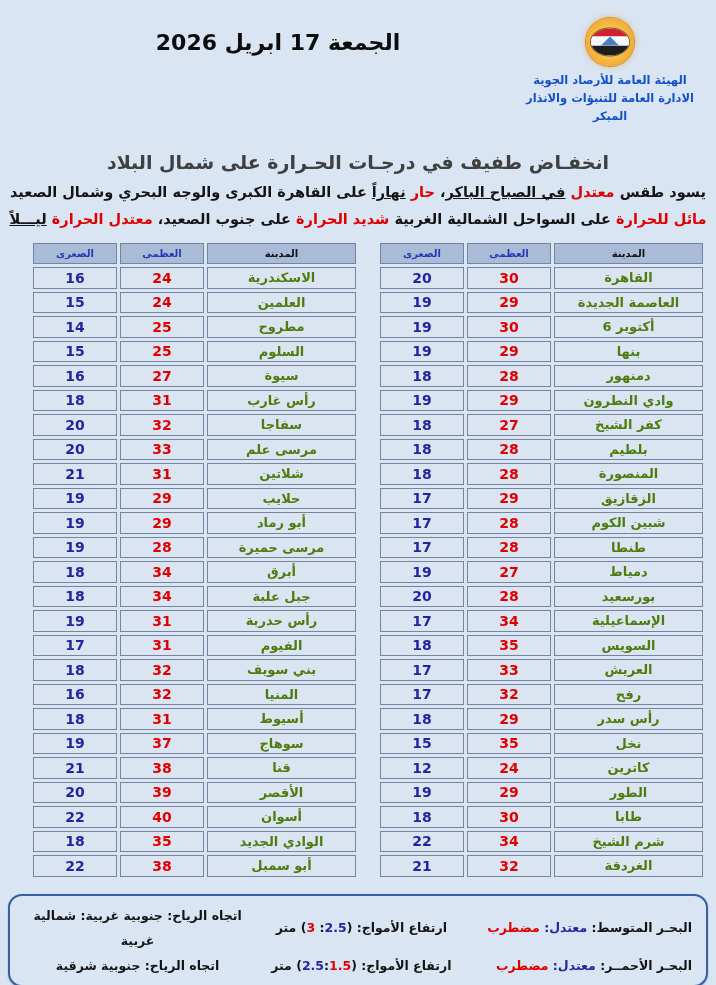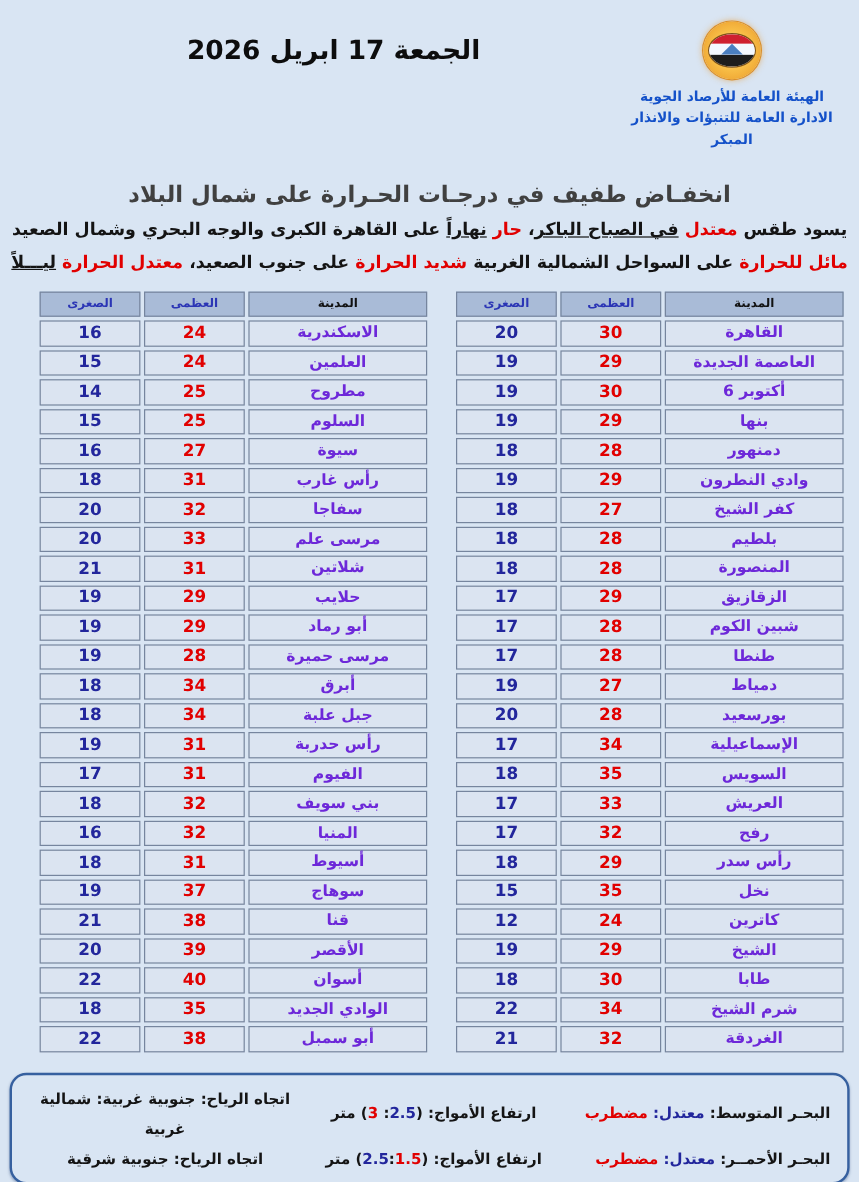--- a/index.html
+++ b/index.html
@@ -40,21 +40,21 @@
 
   
   .tables-wrap{display:flex;flex-direction:row;gap:18px;padding:8px 10px 0 30px;}
   .temps-table{border-collapse:separate;border-spacing:3px;flex:1;}
   .temps-table td,.temps-table th{
     border:1px solid #76859e;background:#dbe4f1;height:19.5px;
     text-align:center;vertical-align:middle;font-weight:bold;font-size:13px;padding:0 2px;}
   .temps-table th{background:#a9bbd7;font-size:10px;}
   .temps-table th.hdr-city{color:#111;}
   .temps-table th.hdr-max,.temps-table th.hdr-min{color:#2b35b5;}
-  .temps-table td.city{width:47%;color:#6d28d9;}
+  .temps-table td.city{width:47%;color:#4d7c0f;}
   .temps-table td.max{width:26.5%;color:#e10000;font-size:14px;}
   .temps-table td.min{width:26.5%;color:#22269c;font-size:14px;}
 
   
   .marine-box{margin:14px 8px 0 8px;border:2px solid #36609f;border-radius:14px;
     padding:7px 14px;background:#d9e5f3;box-shadow:0 1px 2px rgba(40,70,120,.35);}
   .marine-row{display:flex;align-items:center;font-size:12.5px;font-weight:bold;line-height:2;}
   .m-state{flex:0 0 33%;text-align:right;}
   .m-waves{flex:0 0 33%;text-align:center;}
   .m-wind{flex:0 0 34%;text-align:center;}
@@ -204,21 +204,21 @@
             <td class="city">نخل</td>
             <td class="max">35</td>
             <td class="min">15</td>
           </tr>
           <tr>
             <td class="city">كاترين</td>
             <td class="max">24</td>
             <td class="min">12</td>
           </tr>
           <tr>
-            <td class="city">الشيخ</td>
+            <td class="city">الطور</td>
             <td class="max">29</td>
             <td class="min">19</td>
           </tr>
           <tr>
             <td class="city">طابا</td>
             <td class="max">30</td>
             <td class="min">18</td>
           </tr>
           <tr>
             <td class="city">شرم الشيخ</td>

